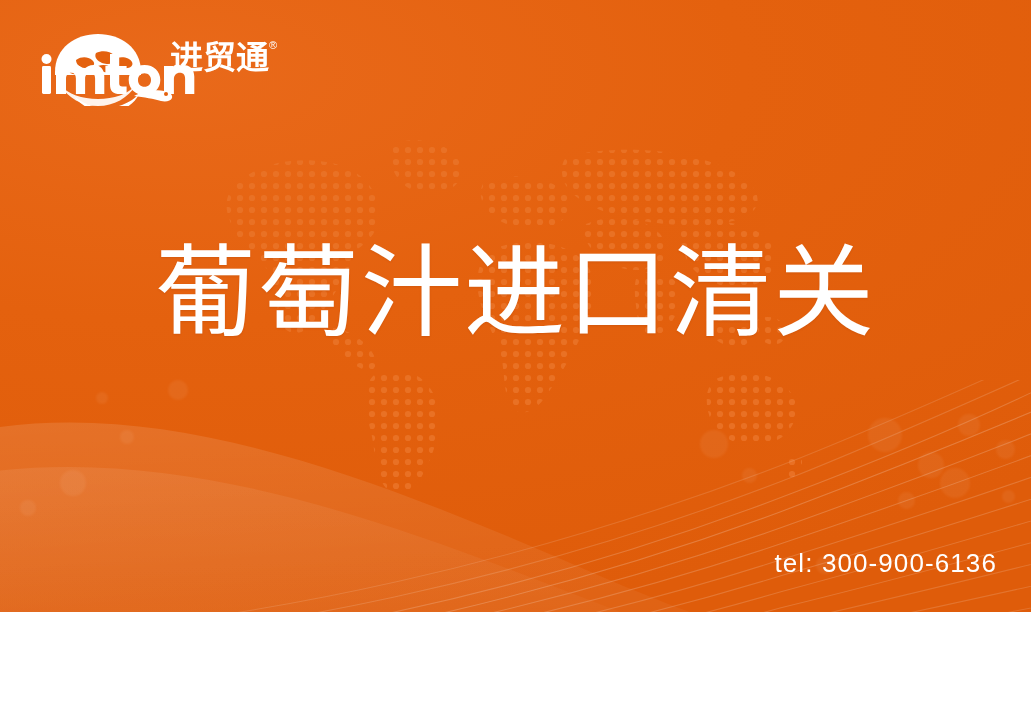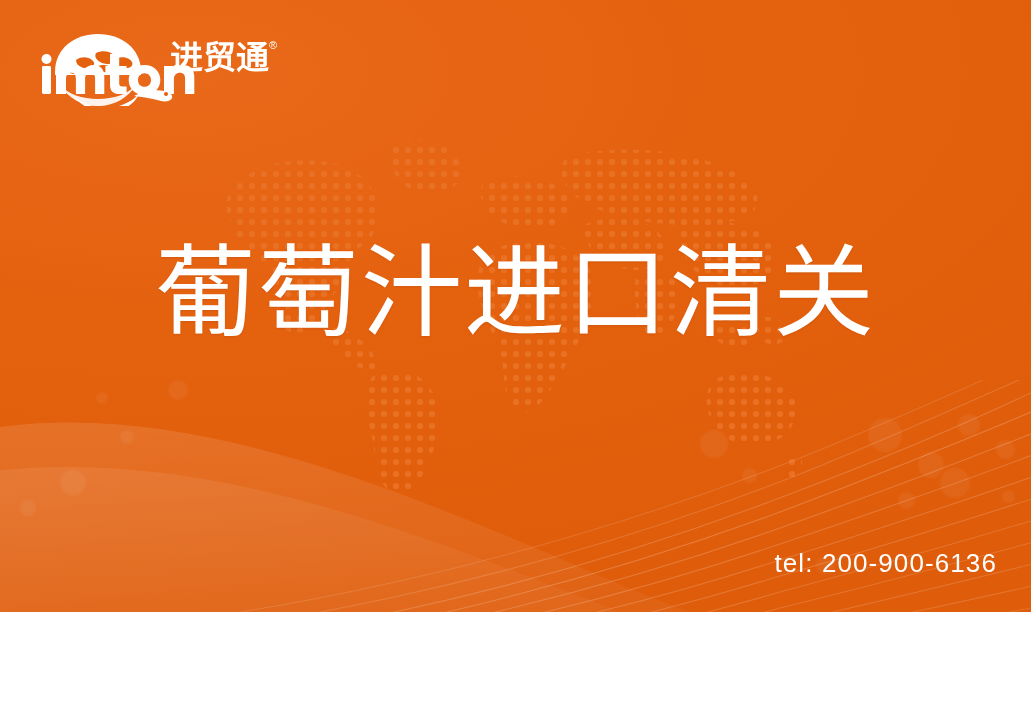--- a/index.html
+++ b/index.html
@@ -257,15 +257,15 @@
   </svg>
 
   <div style="position:absolute;left:170px;top:38px;width:130px;height:44px;">
     <span style="display:inline-block;color:#ffffff;font-size:33px;line-height:40px;font-family:'DejaVu Sans','Liberation Sans',sans-serif;letter-spacing:0px;font-weight:700;">进贸通</span><span style="display:inline-block;color:#ffffff;font-size:11px;vertical-align:top;line-height:14px;">®</span>
   </div>
 
   <div class="headline">
     <span class="ln">葡萄汁进口清关</span>
   </div>
 
-  <div class="tel">tel: 200-900-6136</div>
+  <div class="tel">tel: 300-900-6136</div>
 
 </div>
 
 </body></html>

